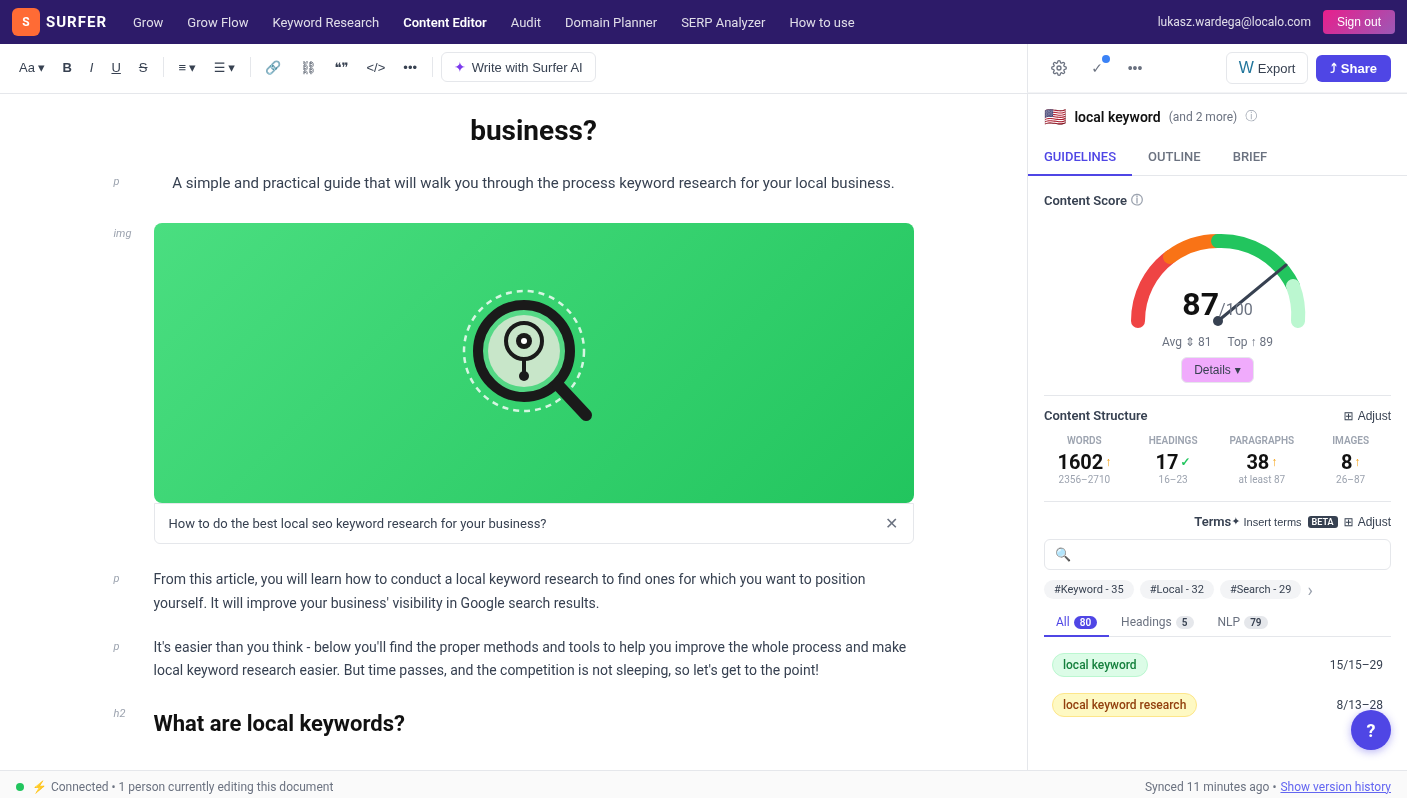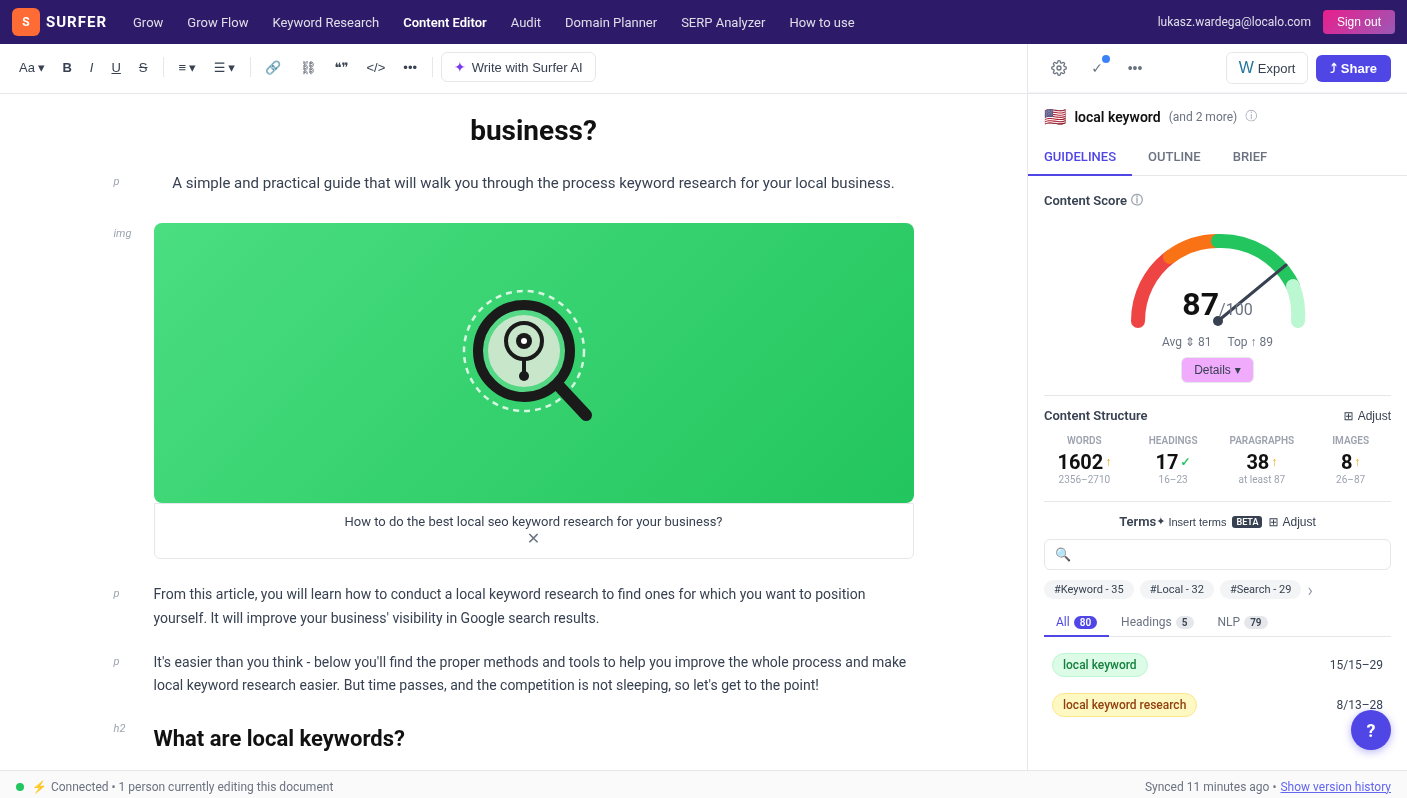--- a/index.html
+++ b/index.html
@@ -170,29 +170,28 @@
       margin-bottom: 0;
     }
     .magnifier-svg {
       width: 200px;
       height: 200px;
     }
 
     .image-caption-bar {
       background: #fff;
       border: 1px solid #e5e7eb;
-      padding: 10px 7px;
+      padding: 10px 14px;
       display: flex;
       align-items: center;
       justify-content: space-between;
       border-radius: 0 0 6px 6px;
       font-size: 13px;
       color: #374151;
       margin-bottom: 16px;
-      flex-direction: column;
     }
 
     .body-text {
       font-size: 14px;
       color: #374151;
       line-height: 1.7;
       margin-bottom: 12px;
     }
 
     .h2-heading {
@@ -394,21 +393,21 @@
       font-size: 10px;
       color: #9ca3af;
     }
     .arrow-up { color: #f59e0b; font-size: 12px; }
     .arrow-check { color: #22c55e; font-size: 12px; }
 
     
     .terms-header {
       display: flex;
       align-items: center;
-      justify-content: center;
+      justify-content: flex-end;
       margin-bottom: 10px;
     }
     .terms-title {
       font-size: 13px;
       font-weight: 600;
       color: #374151;
     }
     .insert-terms-btn {
       font-size: 11px;
       color: #374151;

